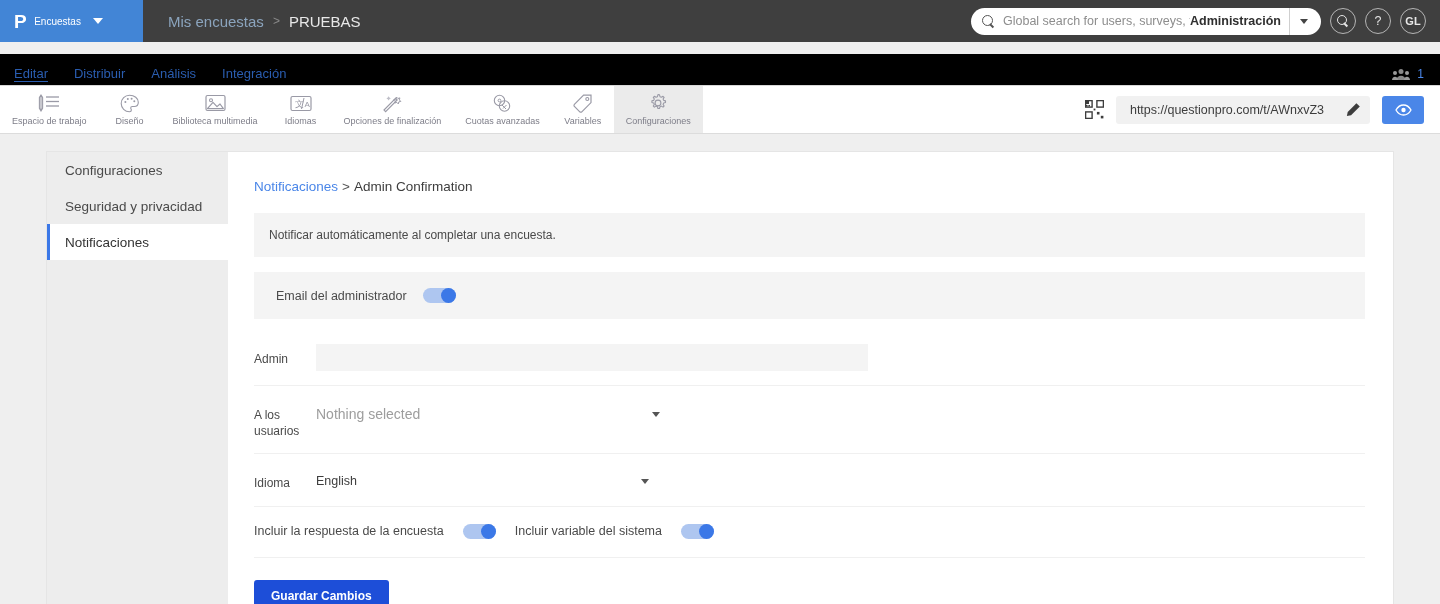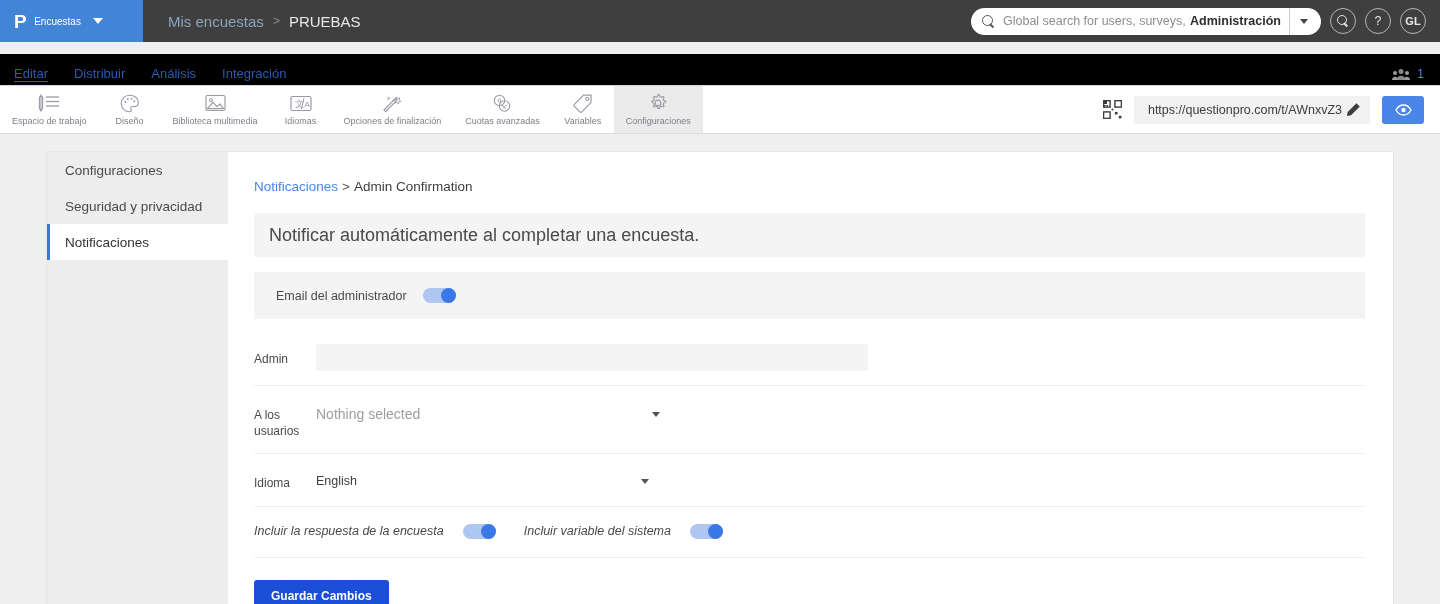--- a/index.html
+++ b/index.html
@@ -105,21 +105,21 @@
   }
   .tool-item.active { background: #ebebeb; }
   .tool-label { font-size: 9px; color: #7d7d88; white-space: nowrap; line-height: 1; }
   .tool-ico { height: 19px; display: flex; align-items: center; justify-content: center; }
   .tool-ico svg { display: block; }
 
   .toolbar-right { margin-left: auto; display: flex; align-items: center; gap: 12px; padding-right: 16px; }
   .qr-ico { display: flex; align-items: center; }
   .url-box {
     display: flex; align-items: center; background: #f1f1f1; height: 28px;
-    border-radius: 3px; padding: 0 9px 0 14px; gap: 4px;
+    border-radius: 3px; padding: 0 9px 0 14px; gap: 22px;
   }
   .url-text { font-size: 12.5px; color: #3d3d3d; white-space: nowrap; }
   .pencil { cursor: pointer; display: flex; }
   .eye-btn {
     width: 42px; height: 28px; background: #4a86e8; border-radius: 3px;
     display: flex; align-items: center; justify-content: center; cursor: pointer; border: none;
   }
 
   
   .page { padding: 18px 47px 0 47px; height: calc(604px - 42px - 28px - 49px); }
@@ -133,21 +133,21 @@
   .side-item.active { background: #fff; border-left: 3px solid #3b78e7; color: #333; }
 
   .content { flex: 1; padding: 27px 27px 0 26px; }
   .crumb-row { font-size: 13.5px; margin-bottom: 19px; }
   .crumb-link { color: #4a86e8; cursor: pointer; }
   .crumb-sep { color: #555; margin: 0 4px; }
   .crumb-cur { color: #3d3d3d; }
 
   .banner {
     background: #f4f4f4; height: 44px; display: flex; align-items: center;
-    padding-left: 15px; font-size: 18px; color: #4a4a4a; width: 1111px; max-width: 100%;
+    padding-left: 15px; font-size: 12px; color: #4a4a4a; width: 1111px; max-width: 100%;
   }
   .toggle-banner {
     background: #f4f4f4; height: 47px; display: flex; align-items: center;
     padding-left: 22px; gap: 16px; margin-top: 15px; width: 1111px; max-width: 100%;
   }
   .tg-label { font-size: 12.5px; color: #4a4a4a; }
 
   .toggle {
     width: 33px; height: 15px; border-radius: 8px; background: #aec6f0;
     position: relative; cursor: pointer; flex: 0 0 33px;
@@ -172,22 +172,22 @@
     padding-top: 6px; cursor: pointer;
   }
   .sel-placeholder { font-size: 14px; color: #9d9d9d; }
   .sel-value { font-size: 12.5px; color: #3d3d3d; }
   .sel-caret {
     width: 0; height: 0; border-left: 4.5px solid transparent;
     border-right: 4.5px solid transparent; border-top: 5.5px solid #555;
   }
 
   .toggles-row {
-    display: flex; align-items: center; gap: 28px; padding: 17px 0 18px 0;
-    border-bottom: 1px solid #f0f0f0; width: 1111px; max-width: 100%; font-style: italic;
+    display: flex; align-items: center; gap: 19px; padding: 17px 0 18px 0;
+    border-bottom: 1px solid #f0f0f0; width: 1111px; max-width: 100%;
   }
   .toggles-row .tg-label { font-size: 12.5px; }
   .tg-group { display: flex; align-items: center; gap: 19px; }
 
   .save-btn {
     margin-top: 22px; background: #1d4ed8; color: #fff; border: none;
     font-family: "Liberation Sans", sans-serif; font-size: 12px; font-weight: bold;
     padding: 9px 17px; border-radius: 3px; cursor: pointer;
   }
 </style>

